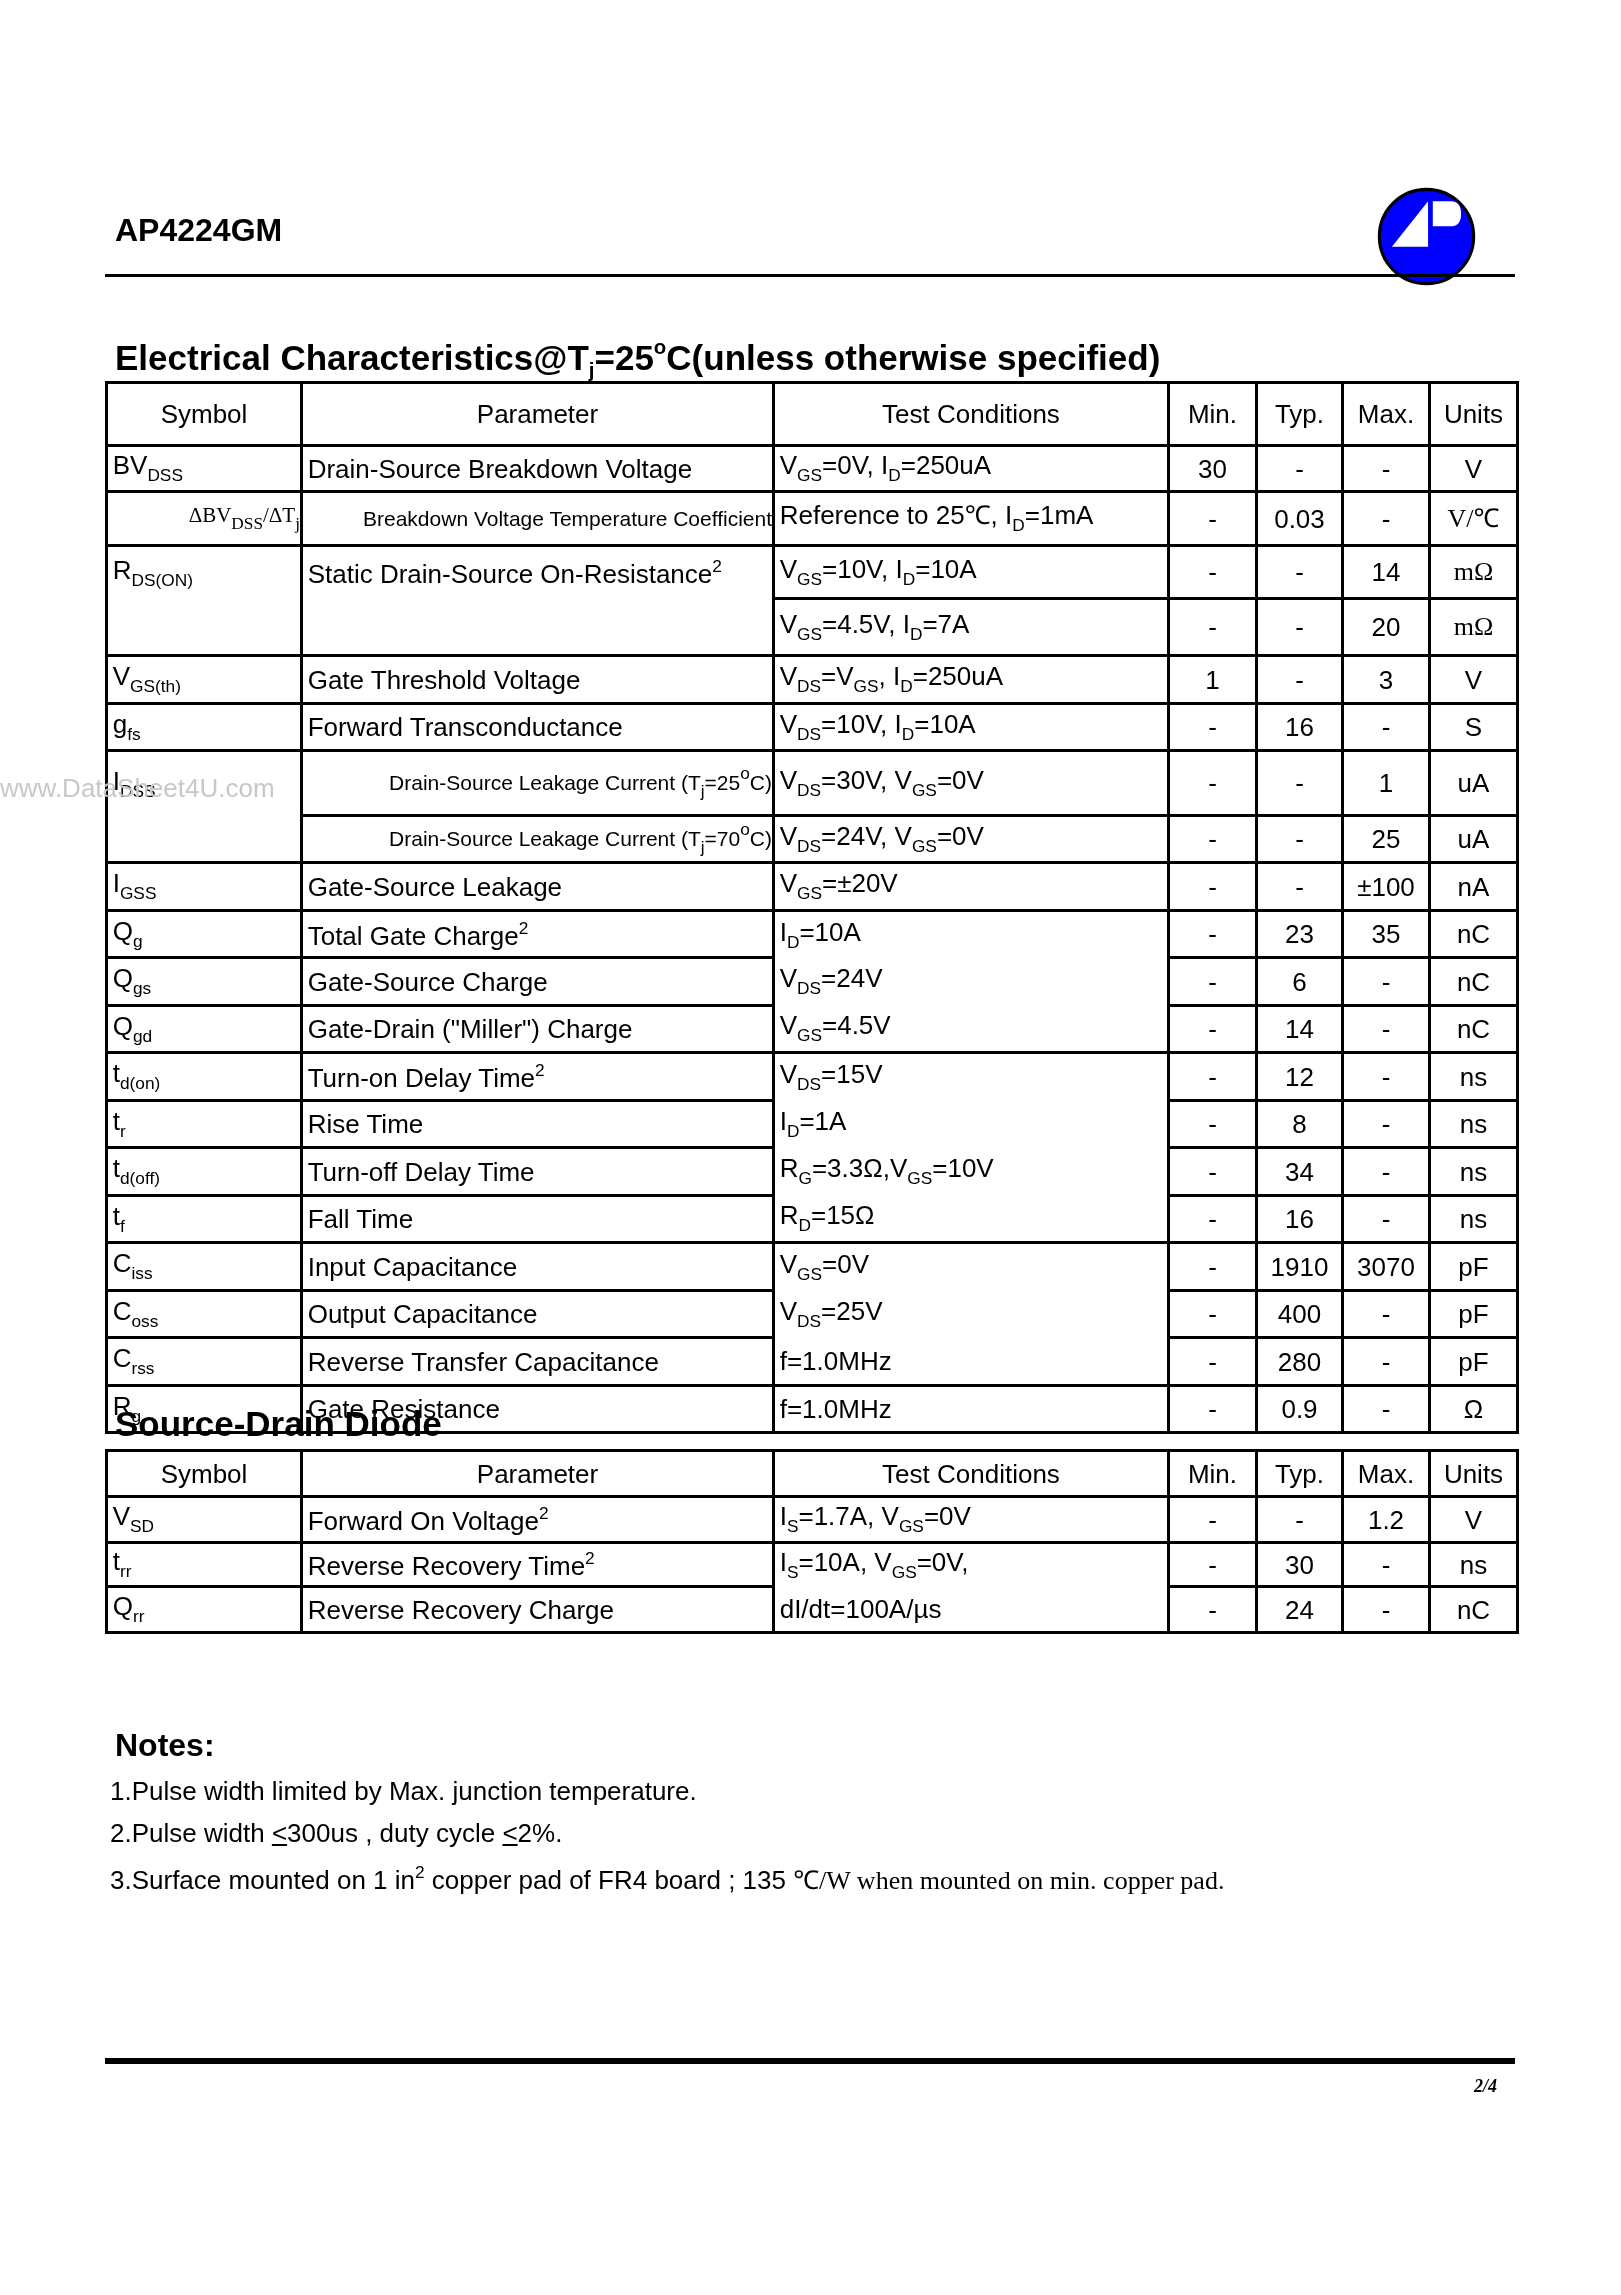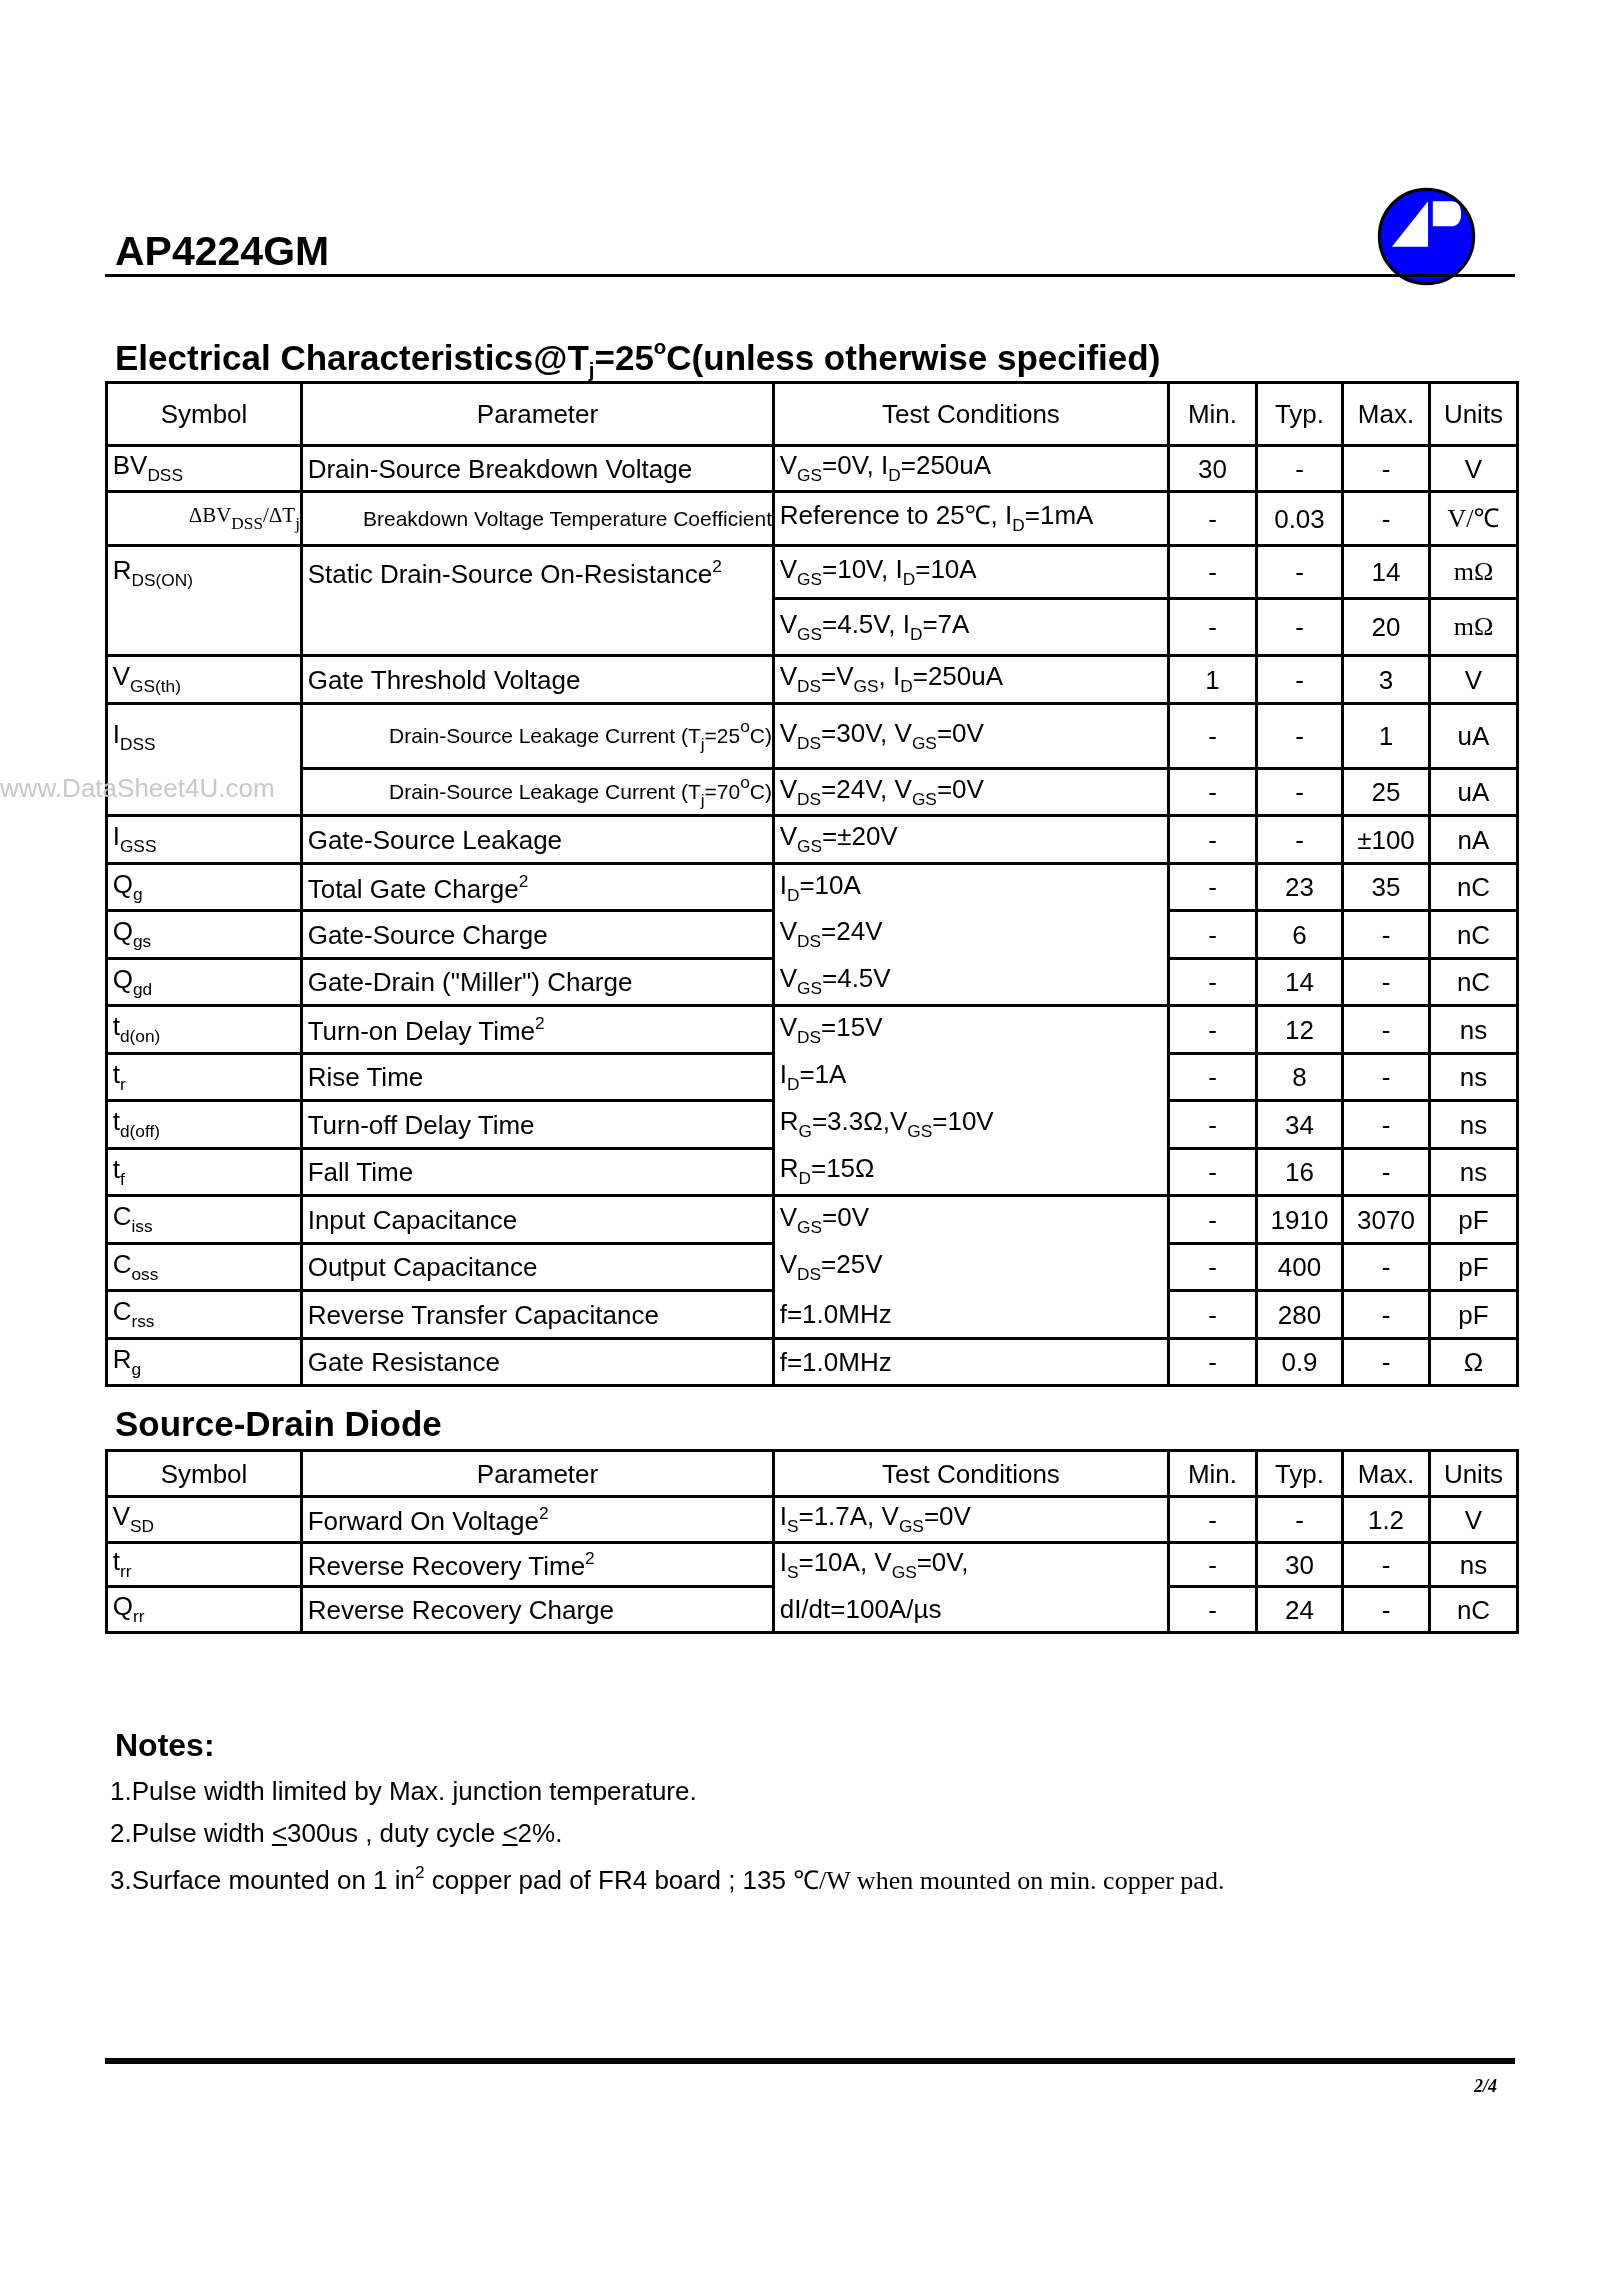--- a/index.html
+++ b/index.html
@@ -1,19 +1,19 @@
 <!DOCTYPE html>
 <html style="font-size:12.6px"><head>
 <meta charset="utf-8">
 <style>
   html, body { margin: 0; padding: 0; background: #ffffff; }
   body { width: 1622px; height: 2295px; position: relative; overflow: hidden;
          font-family: "Liberation Sans", sans-serif; color: #000; }
   .abs { position: absolute; }
-  .doc-title { left: 115px; top: 228px; font-size: 41px; font-weight: bold; letter-spacing: 0px; }
+  .doc-title { left: 115px; top: 212px; font-size: 32px; font-weight: bold; letter-spacing: 0px; }
   .logo { left: 1377px; top: 187px; width: 99px; height: 99px; }
   .hr-top { left: 105px; top: 274px; width: 1410px; height: 3.1px; background: #000; }
   .section-title { font-weight: bold; font-size: 35px; left: 115px; }
   .section-title sub { font-size: 20.4px; vertical-align: -7px; }
   .section-title sup { font-size: 20.4px; vertical-align: 15.7px; }
   table.spec { position: absolute; left: 105px; width: 1410px; border-collapse: collapse; table-layout: fixed; }
   table.spec td, table.spec th { border: 3.1px solid #000; padding: 0 0 0 4.7px; font-size: 26px; font-weight: normal;
      white-space: nowrap; overflow: hidden; vertical-align: middle; line-height: 1; }
   table.spec th { text-align: center; padding: 8px; }
   table.spec td.c { text-align: center; padding: 0; }
@@ -103,20 +103,29 @@
       </tr>
       <tr style="height: 48px;">
         <td>V<span class="sub">GS(th)</span></td>
         <td>Gate Threshold Voltage</td>
         <td>V<span class="sub">DS</span>=V<span class="sub">GS</span>, I<span class="sub">D</span>=250uA</td>
         <td class="c">1</td>
         <td class="c">-</td>
         <td class="c">3</td>
         <td class="c">V</td>
       </tr>
+      <tr style="height: 47px;">
+        <td>g<span class="sub">fs</span></td>
+        <td>Forward Transconductance</td>
+        <td>V<span class="sub">DS</span>=10V, I<span class="sub">D</span>=10A</td>
+        <td class="c">-</td>
+        <td class="c">16</td>
+        <td class="c">-</td>
+        <td class="c">S</td>
+      </tr>
       <tr style="height: 65px;">
         <td class="nob-b ">I<span class="sub">DSS</span></td>
         <td class="small ">Drain-Source Leakage Current (T<span class="sub">j</span>=25<span class="sup">o</span>C)</td>
         <td>V<span class="sub">DS</span>=30V, V<span class="sub">GS</span>=0V</td>
         <td class="c">-</td>
         <td class="c">-</td>
         <td class="c">1</td>
         <td class="c">uA</td>
       </tr>
       <tr style="height: 47px;">

